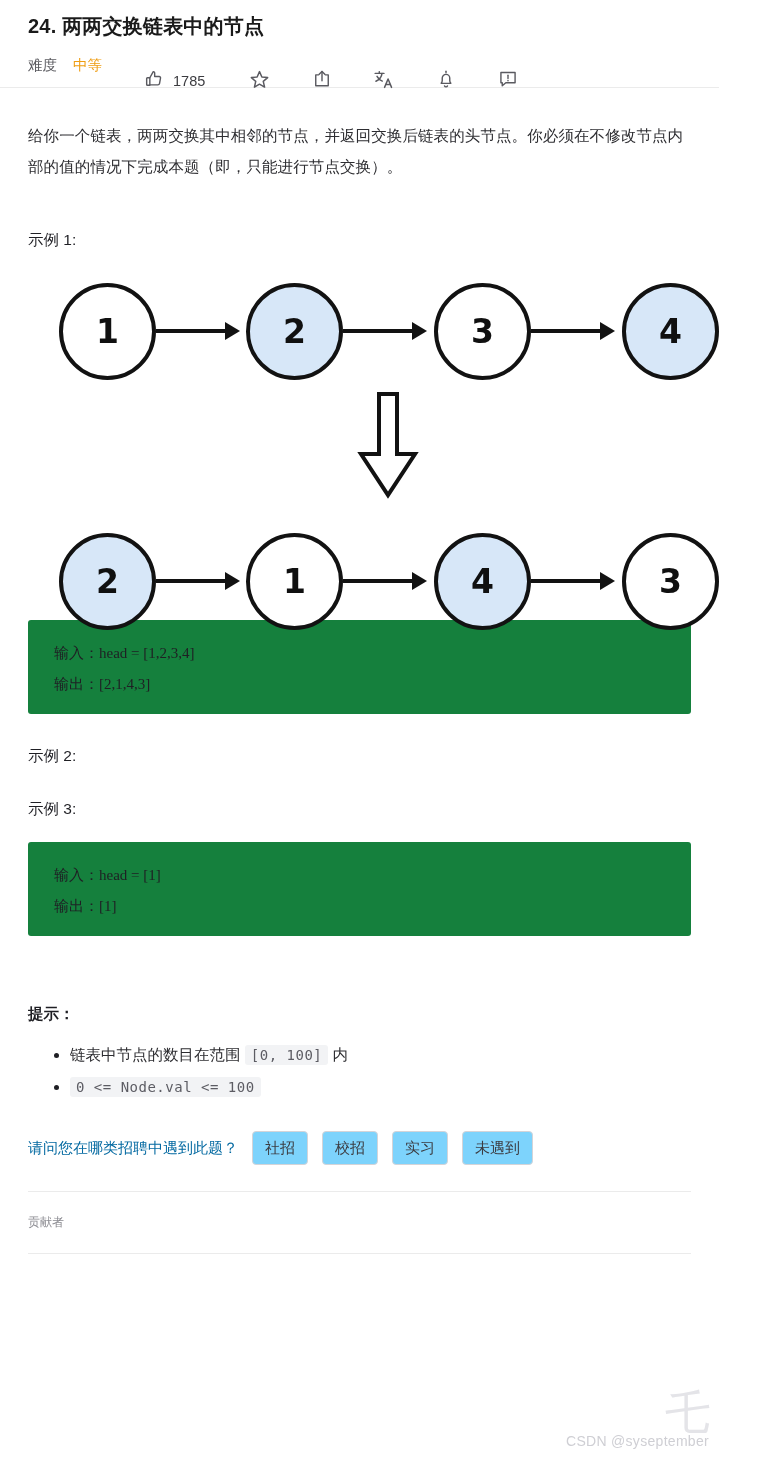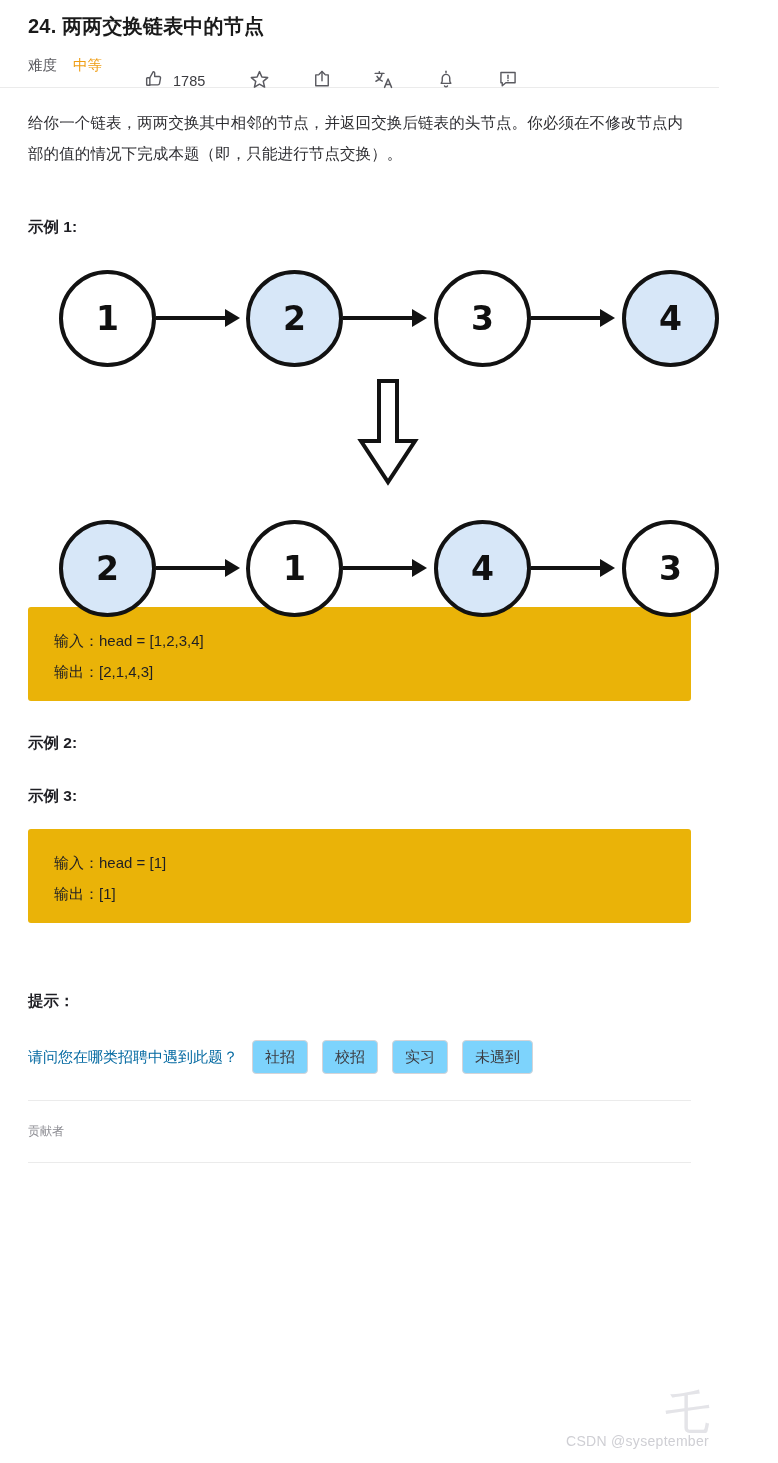--- a/index.html
+++ b/index.html
@@ -75,28 +75,28 @@
     background: #ebebeb;
     margin: 0 -28px;
   }
   .divider.inset { margin: 0; }
 
   
   .desc {
     font-size: 15.5px;
     line-height: 31px;
     color: #2d2d31;
-    margin-top: 19px;
+    margin-top: 32px;
     letter-spacing: .1px;
   }
 
   
   .ex-head {
     font-size: 15.5px;
-    font-weight: 700;
+    font-weight: 400;
     color: #1f1f24;
     margin-top: 0;
   }
 
   
   .diagram { position: relative; }
   .node {
     position: absolute;
     border: 4px solid #121212;
     border-radius: 50%;
@@ -119,25 +119,25 @@
   .arrowhead {
     position: absolute;
     width: 0; height: 0;
     border-top: 9px solid transparent;
     border-bottom: 9px solid transparent;
     border-left: 15px solid #121212;
   }
 
   
   .codeblock {
-    background: #eab308;
+    background: #15803d;
     border-radius: 3px;
     padding: 18px 26px 20px 26px;
     box-sizing: border-box;
-    font-family: Liberation Sans, sans-serif;
+    font-family: Liberation Serif, serif;
     font-size: 15px;
     line-height: 31px;
     color: #1f1f24;
     white-space: pre;
   }
 
   
   .hint-head {
     font-size: 15.5px;
     font-weight: 700;
@@ -354,20 +354,24 @@
   <div class="codeblock" style="margin-top:-3px; height:94px;">输入：head = [1,2,3,4]
 输出：[2,1,4,3]</div>
 
   <div class="ex-head" style="margin-top:32px;">示例 2:</div>
 
   <div class="ex-head" style="margin-top:32px;">示例 3:</div>
   <div class="codeblock" style="margin-top:22px; height:94px;">输入：head = [1]
 输出：[1]</div>
 
   <div class="hint-head" style="margin-top:68px;">提示：</div>
+  <ul class="hint-list">
+    <li><span>链表中节点的数目在范围 </span><code class="inline">[0, 100]</code><span> 内</span></li>
+    <li><code class="inline">0 &lt;= Node.val &lt;= 100</code></li>
+  </ul>
 
 
   <div class="survey-row" style="margin-top:28px;">
     <span class="survey-q">请问您在哪类招聘中遇到此题？</span>
     <button class="survey-btn">社招</button>
     <button class="survey-btn">校招</button>
     <button class="survey-btn">实习</button>
     <button class="survey-btn">未遇到</button>
   </div>
 

